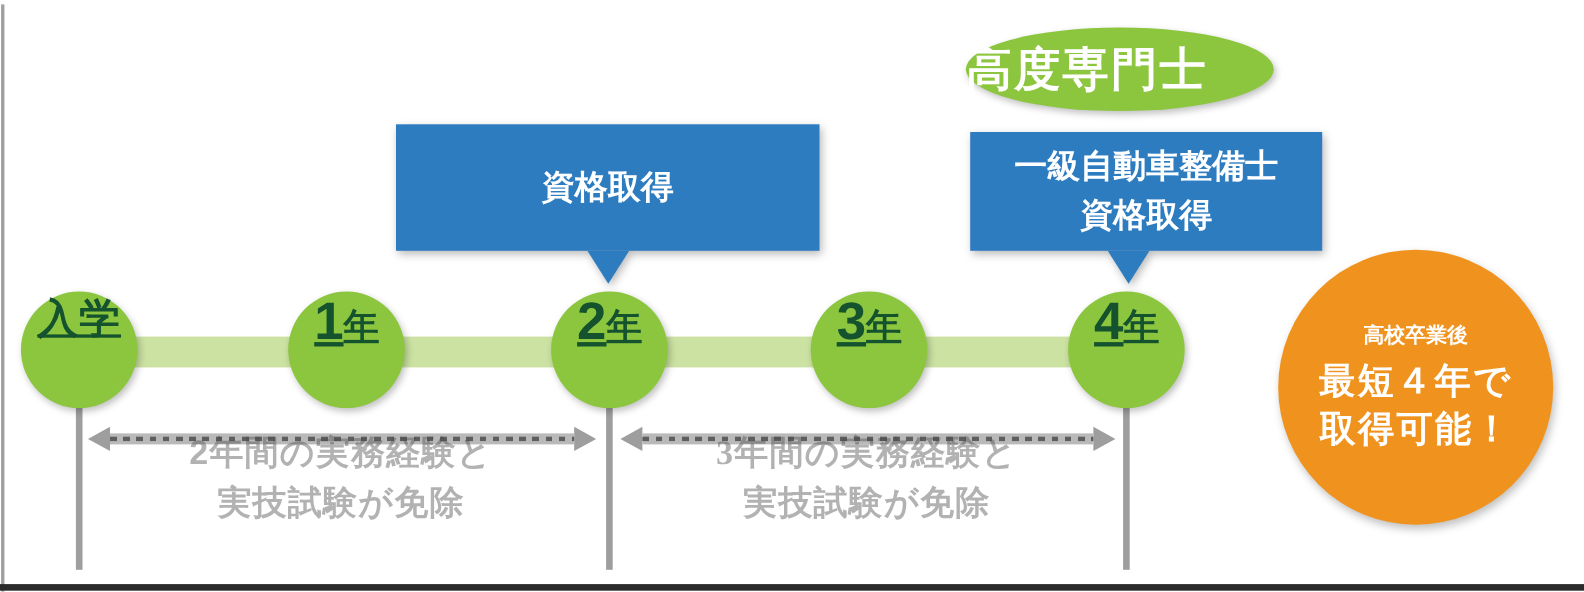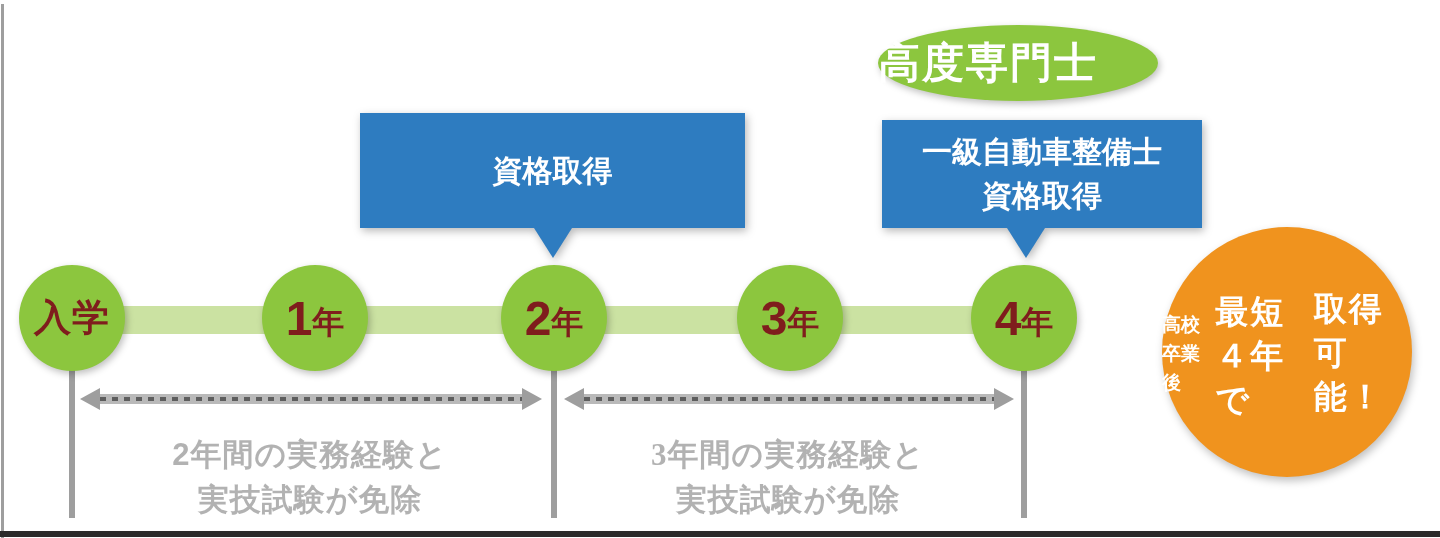--- a/index.html
+++ b/index.html
@@ -51,23 +51,24 @@
 
   
   .bar{position:absolute;left:72px;top:306px;width:952px;height:28px;background:var(--light-green);}
   .dropline{position:absolute;top:370px;height:148px;width:6px;background:var(--line-gray);}
   .dropline-1{left:69px;}
   .dropline-2{left:551px;}
   .dropline-3{left:1021px;}
 
   .node{
     position:absolute;top:265px;width:106px;height:106px;border-radius:50%;
-    background:var(--green);color:#7f1d1d;font-weight:bold;
-    display:flex;align-items:center;justify-content:center;
+    background:var(--green);color:#14532d;font-weight:bold;
+    display:flex;justify-content:center;
     box-shadow:2px 3px 7px rgba(0,0,0,.25);
+    text-decoration:underline;
   }
   .node .start-label{font-size:37px;letter-spacing:1px;}
   .node .num{font-size:48px;}
   .node .unit{font-size:32px;margin-top:10px;}
   .node-0{left:19px;}
   .node-1{left:262px;}
   .node-2{left:501px;}
   .node-3{left:737px;}
   .node-4{left:971px;}
 
@@ -81,34 +82,35 @@
   .shaft{
     flex:1;height:10px;background-color:#B9B9B9;position:relative;
   }
   .shaft::after{
     content:"";position:absolute;left:0;right:0;top:3px;height:4px;
     background-image:repeating-linear-gradient(90deg,#5E5E5E 0 6px,rgba(0,0,0,0) 6px 12px);
   }
 
   
   .exemption{
-    position:absolute;top:432px;width:400px;text-align:center;
+    position:absolute;top:389px;width:400px;text-align:center;
     font-weight:bold;font-size:31px;line-height:45px;letter-spacing:1px;
     color:var(--faded-text);opacity:.42;
   }
   .exemption-1{left:110px;}
   .exemption-2{left:588px;font-family:Liberation Serif, serif;}
 
   
   .highlight{
     position:absolute;left:1162px;top:227px;width:250px;height:250px;border-radius:50%;
     background:var(--orange);color:#fff;
-    display:flex;align-items:center;justify-content:center;
+    display:flex;flex-direction:column;align-items:center;justify-content:center;
     text-align:left;box-shadow:2px 4px 8px rgba(0,0,0,.25);
     padding-top:2px;
+    font-family:Liberation Mono, monospace;
   }
   .highlight .small{font-size:19px;font-weight:bold;line-height:29px;letter-spacing:0px;}
   .highlight .big{font-size:33px;font-weight:bold;line-height:44px;letter-spacing:2px;}
   .highlight .big.first{margin-top:6px;}
 </style>
 </head>
 <body>
 
 <div class="stage">
 

